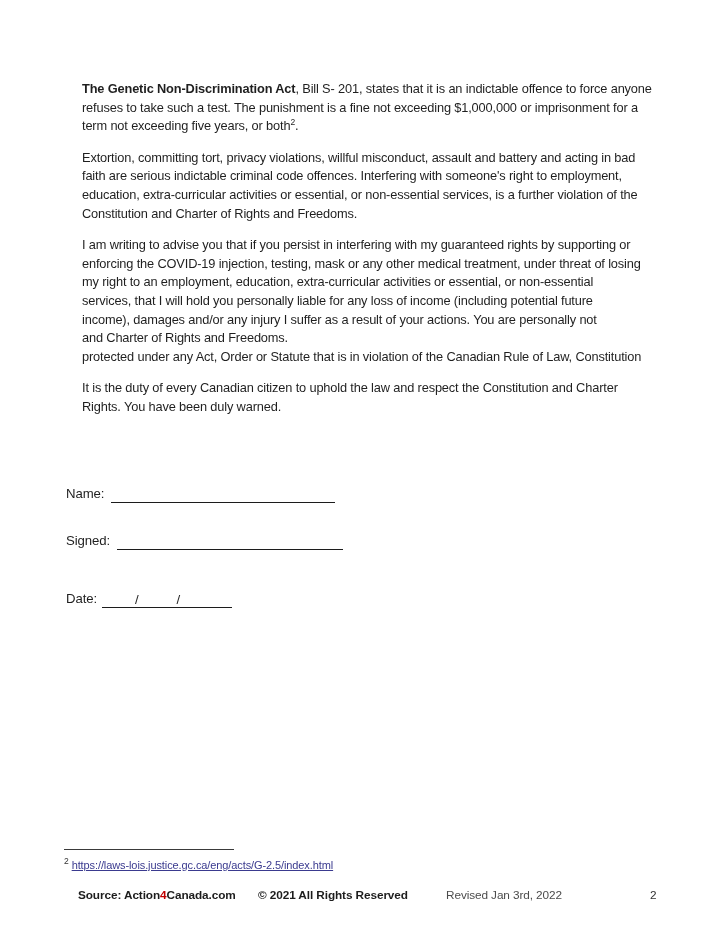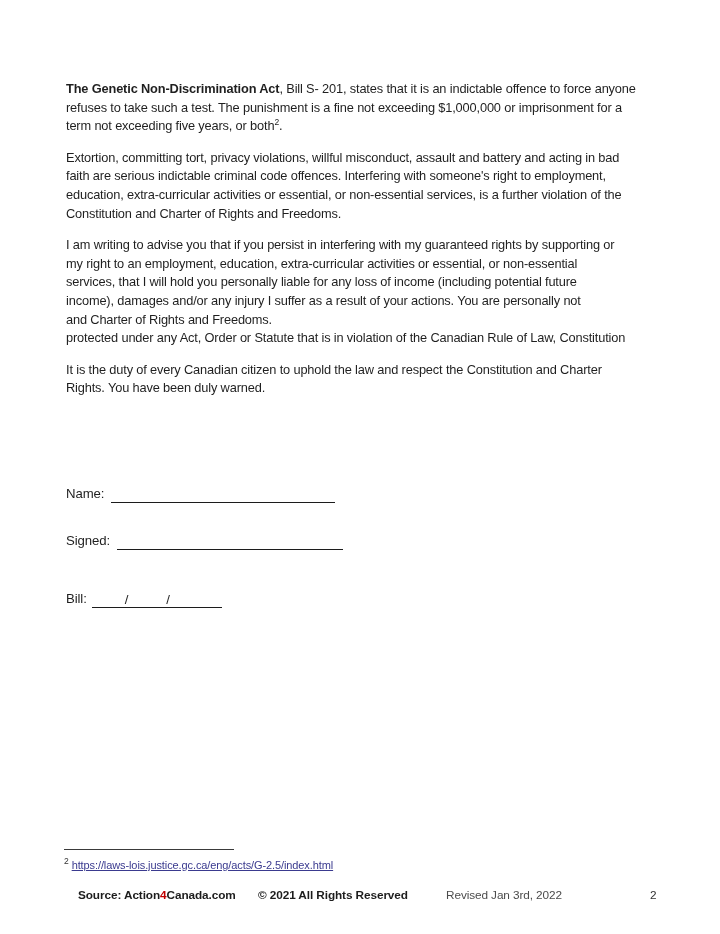--- a/index.html
+++ b/index.html
@@ -26,20 +26,21 @@
     line-height: 18.6px;
     color: #1f1f1f;
   }
   .para {
     margin: 0 0 13px 0;
     padding: 0;
   }
   .tline {
     display: block;
     white-space: nowrap;
+    margin-left: 16px;
   }
   .para strong { font-weight: bold; }
   sup.fref {
     font-size: 8.5px;
     vertical-align: super;
     line-height: 0;
   }
   
   .sig-row {
     position: absolute;
@@ -130,20 +131,21 @@
 
     <p class="para">
       <span class="tline">Extortion, committing tort, privacy violations, willful misconduct, assault and battery and acting in bad</span>
       <span class="tline">faith are serious indictable criminal code offences. Interfering with someone's right to employment,</span>
       <span class="tline">education, extra-curricular activities or essential, or non-essential services, is a further violation of the</span>
       <span class="tline">Constitution and Charter of Rights and Freedoms.</span>
     </p>
 
     <p class="para">
       <span class="tline">I am writing to advise you that if you persist in interfering with my guaranteed rights by supporting or</span>
+      <span class="tline">enforcing the COVID-19 injection, testing, mask or any other medical treatment, under threat of losing</span>
       <span class="tline">my right to an employment, education, extra-curricular activities or essential, or non-essential</span>
       <span class="tline">services, that I will hold you personally liable for any loss of income (including potential future</span>
       <span class="tline">income), damages and/or any injury I suffer as a result of your actions. You are personally not</span>
       <span class="tline">and Charter of Rights and Freedoms.</span>
       <span class="tline">protected under any Act, Order or Statute that is in violation of the Canadian Rule of Law, Constitution</span>
     </p>
 
     <p class="para">
       <span class="tline">It is the duty of every Canadian citizen to uphold the law and respect the Constitution and Charter</span>
       <span class="tline">Rights. You have been duly warned.</span>
@@ -153,21 +155,21 @@
 
   <div class="sig-row row-signed">
     <span>Signed:</span><span class="blank-line"></span>
   </div>
 
   <div class="sig-row row-name">
     <span>Name:</span><span class="blank-line"></span>
   </div>
 
   <div class="sig-row row-date">
-    <span>Bill:</span><span class="date-line"><span class="slash1">/</span><span class="slash2">/</span></span>
+    <span>Date:</span><span class="date-line"><span class="slash1">/</span><span class="slash2">/</span></span>
   </div>
 
   <div class="footnote-sep"></div>
   <div class="footnote">
     <span class="fn-marker">2</span><a class="fn-link">https://laws-lois.justice.gc.ca/eng/acts/G-2.5/index.html</a>
   </div>
 
   <div class="footer-item f-source">
     <span>Source: Action</span><span class="accent-4">4</span><span>Canada.com</span>
   </div>

